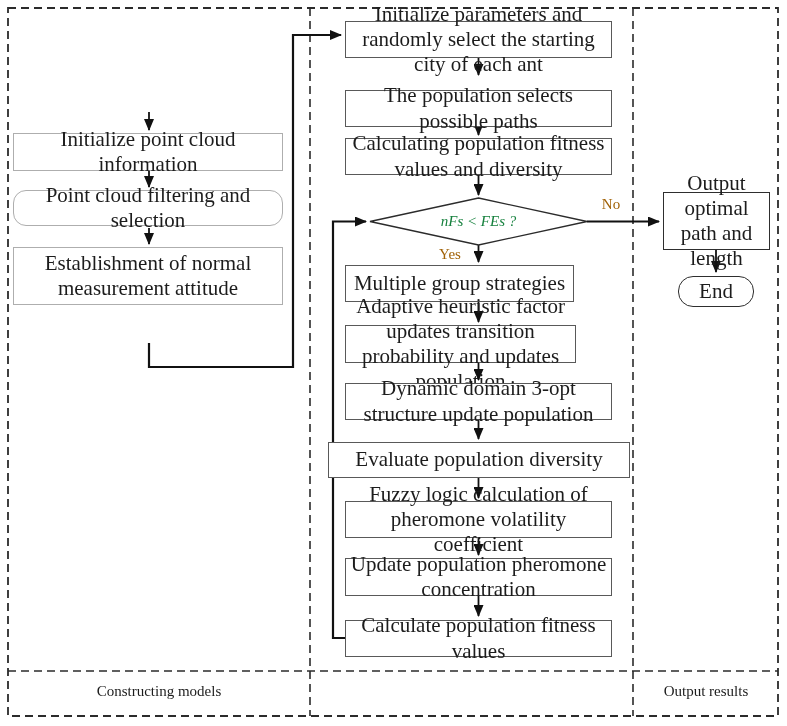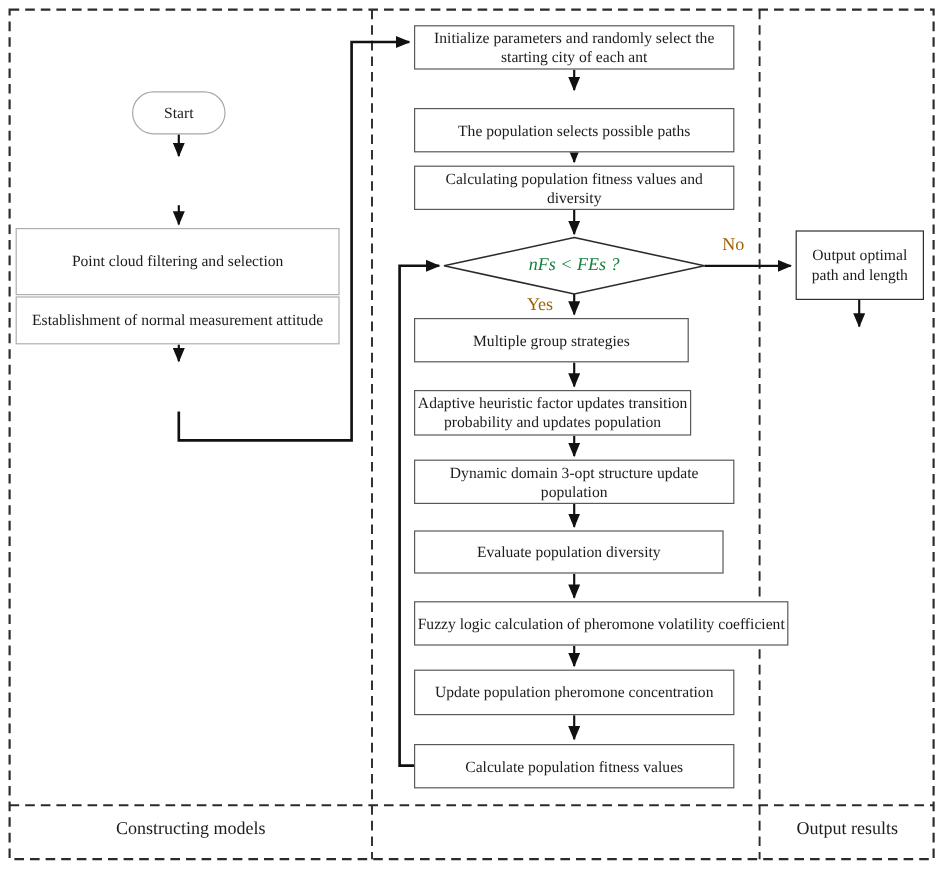--- a/index.html
+++ b/index.html
@@ -18,21 +18,21 @@
     pointer-events: none;
   }
   .node {
     position: absolute;
     box-sizing: border-box;
     background: #ffffff;
     display: flex;
     align-items: center;
     justify-content: center;
     text-align: center;
-    font-size: 13px;
+    font-size: 21px;
     line-height: 1.2;
     color: #1c1c1c;
     padding: 0 2px;
   }
   .box-left   { border: 1px solid #aeaeae; }
   .box-mid    { border: 1px solid #595959; }
   .box-right  { border: 1.5px solid #2e2e2e; }
   .stadium-light { border: 1px solid #a8a8a8; border-radius: 18px; }
   .stadium-dark  { border: 1.5px solid #2e2e2e; border-radius: 15px; }
   .free-label {
@@ -97,38 +97,39 @@
     <line x1="478.5" y1="596" x2="478.5" y2="616" stroke="#111" stroke-width="1.8" marker-end="url(#ah)"></line>
 
     <polyline points="345,638 333,638 333,221.5 366,221.5" fill="none" stroke="#111" stroke-width="2.2" marker-end="url(#ah)"></polyline>
 
     <line x1="587" y1="221.5" x2="659" y2="221.5" stroke="#111" stroke-width="1.8" marker-end="url(#ah)"></line>
     <line x1="716" y1="250" x2="716" y2="272" stroke="#111" stroke-width="1.8" marker-end="url(#ah)"></line>
 
     <polygon points="478.5,198 587,221.5 478.5,245 370,221.5" fill="#ffffff" stroke="#2b2b2b" stroke-width="1.3"></polygon>
   </svg>
 
-  <div class="node stadium-light" style="left:110px; top:76px; width:78px; height:36px;">Start</div>
-  <div class="node box-left" style="left:13px; top:190px; width:270px; height:56px;">Point cloud filtering and selection</div>
-  <div class="node box-left" style="left:13px; top:247px; width:270px; height:40px;">Establishment of normal measurement attitude</div>
+  <div class="node box-left" style="left:13px; top:133px; width:270px; height:38px;">Initialize point cloud information</div>
+  <div class="node box-left" style="left:13px; top:190px; width:270px; height:36px;border-radius:13px;">Point cloud filtering and selection</div>
+  <div class="node box-left" style="left:13px; top:247px; width:270px; height:58px;">Establishment of normal measurement attitude</div>
 
   <div class="node box-mid" style="left:345px; top:21px; width:267px; height:37px;">Initialize parameters and randomly select the starting city of each ant</div>
   <div class="node box-mid" style="left:345px; top:78px; width:267px; height:37px;margin-top:12px;">The population selects possible paths</div>
   <div class="node box-mid" style="left:345px; top:138px; width:267px; height:37px;">Calculating population fitness values and diversity</div>
 
   <div class="decision-label" style="left:378px; top:204px; width:201px; height:35px;">nFs &lt; FEs ?</div>
   <div class="free-label" style="left:432px; top:246px; width:36px;">Yes</div>
   <div class="free-label" style="left:595px; top:196px; width:32px;">No</div>
 
   <div class="node box-mid" style="left:345px; top:265px; width:229px; height:37px;">Multiple group strategies</div>
   <div class="node box-mid" style="left:345px; top:325px; width:231px; height:38px;">Adaptive heuristic factor updates transition probability and updates population</div>
   <div class="node box-mid" style="left:345px; top:383px; width:267px; height:37px;">Dynamic domain 3-opt structure update population</div>
-  <div class="node box-mid" style="left:345px; top:442px; width:258px; height:36px;">Evaluate population diversity</div>
-  <div class="node box-mid" style="left:345px; top:501px; width:312px; height:37px;">Fuzzy logic calculation of pheromone volatility coefficient</div>
+  <div class="node box-mid" style="left:328px; top:442px; width:302px; height:36px;">Evaluate population diversity</div>
+  <div class="node box-mid" style="left:345px; top:501px; width:267px; height:37px;">Fuzzy logic calculation of pheromone volatility coefficient</div>
   <div class="node box-mid" style="left:345px; top:558px; width:267px; height:38px;">Update population pheromone concentration</div>
   <div class="node box-mid" style="left:345px; top:620px; width:267px; height:37px;">Calculate population fitness values</div>
 
   <div class="node box-right" style="left:663px; top:192px; width:107px; height:58px;">Output optimal path and length</div>
+  <div class="node stadium-dark" style="left:678px; top:276px; width:76px; height:31px;">End</div>
 
   <div class="lane-label" style="left:8px; top:678px; width:302px; height:26px;">Constructing models</div>
   <div class="lane-label" style="left:633px; top:678px; width:146px; height:26px;">Output results</div>
 
 </div>
 
 </body></html>

